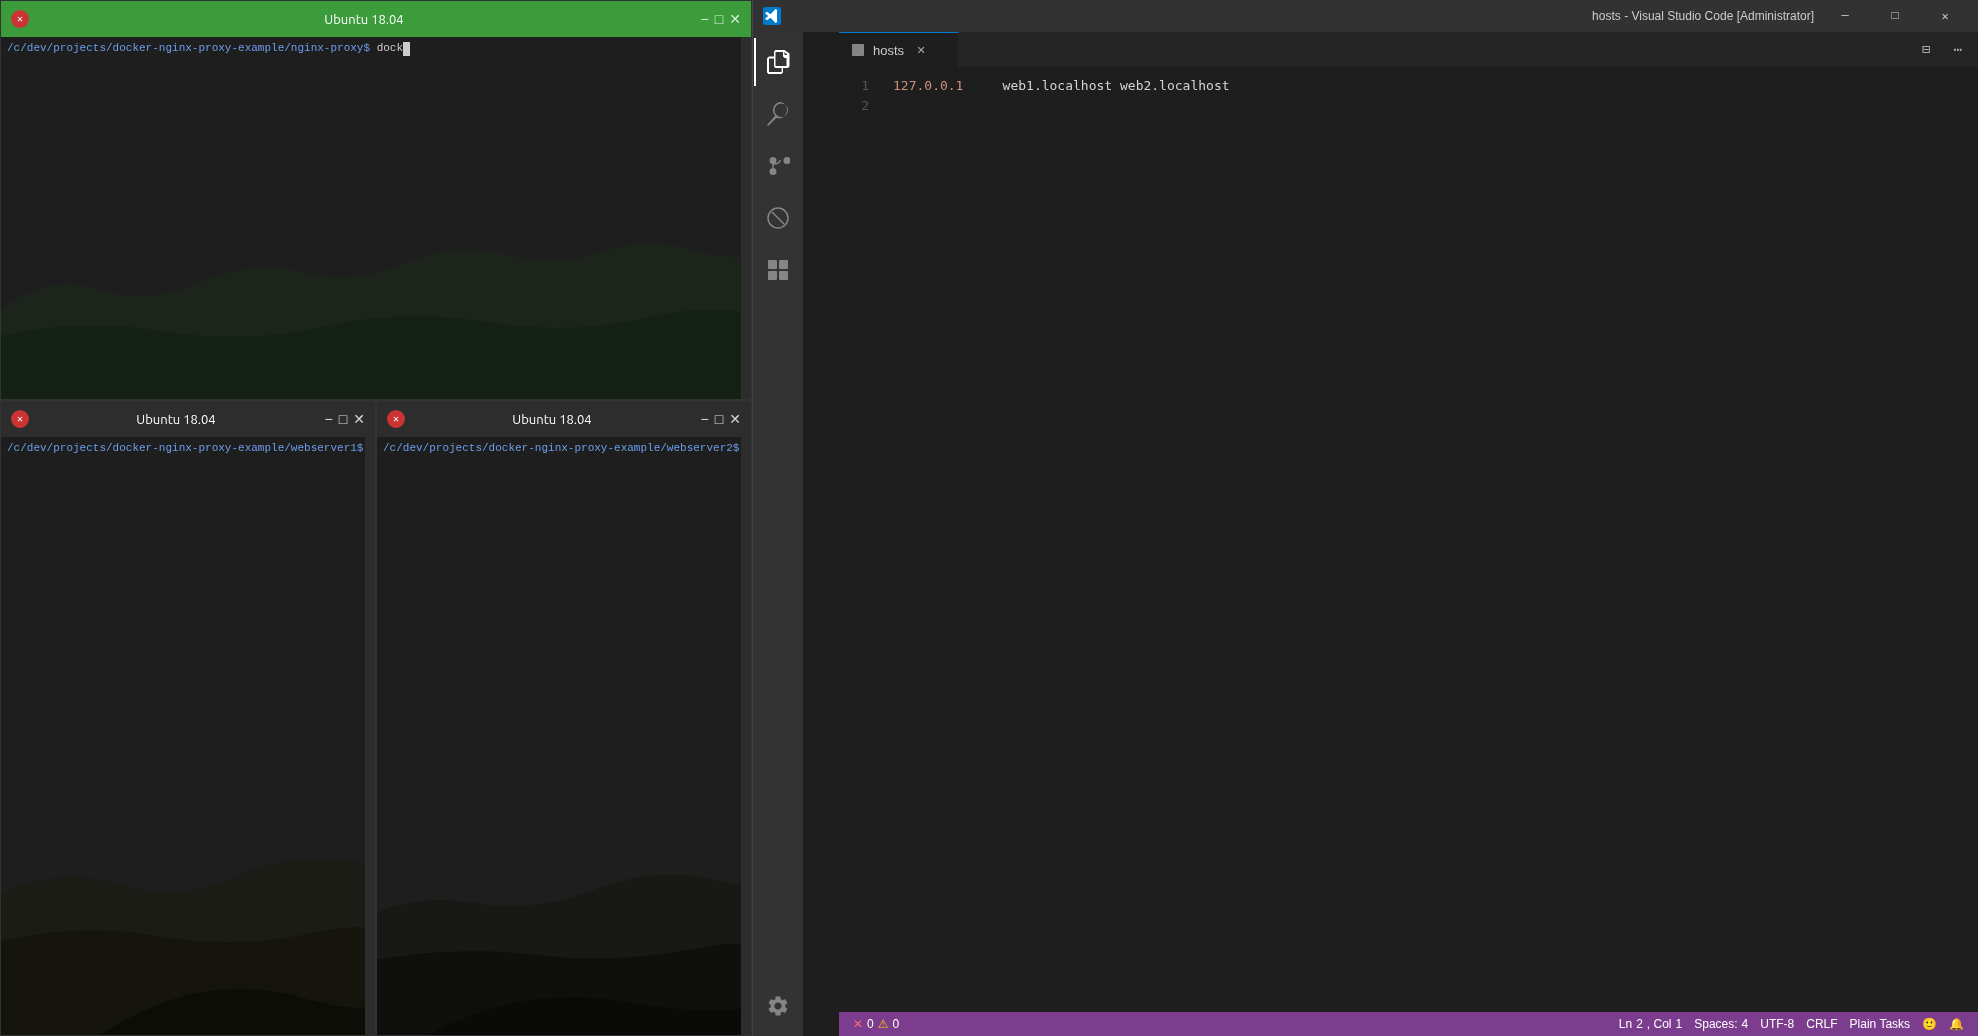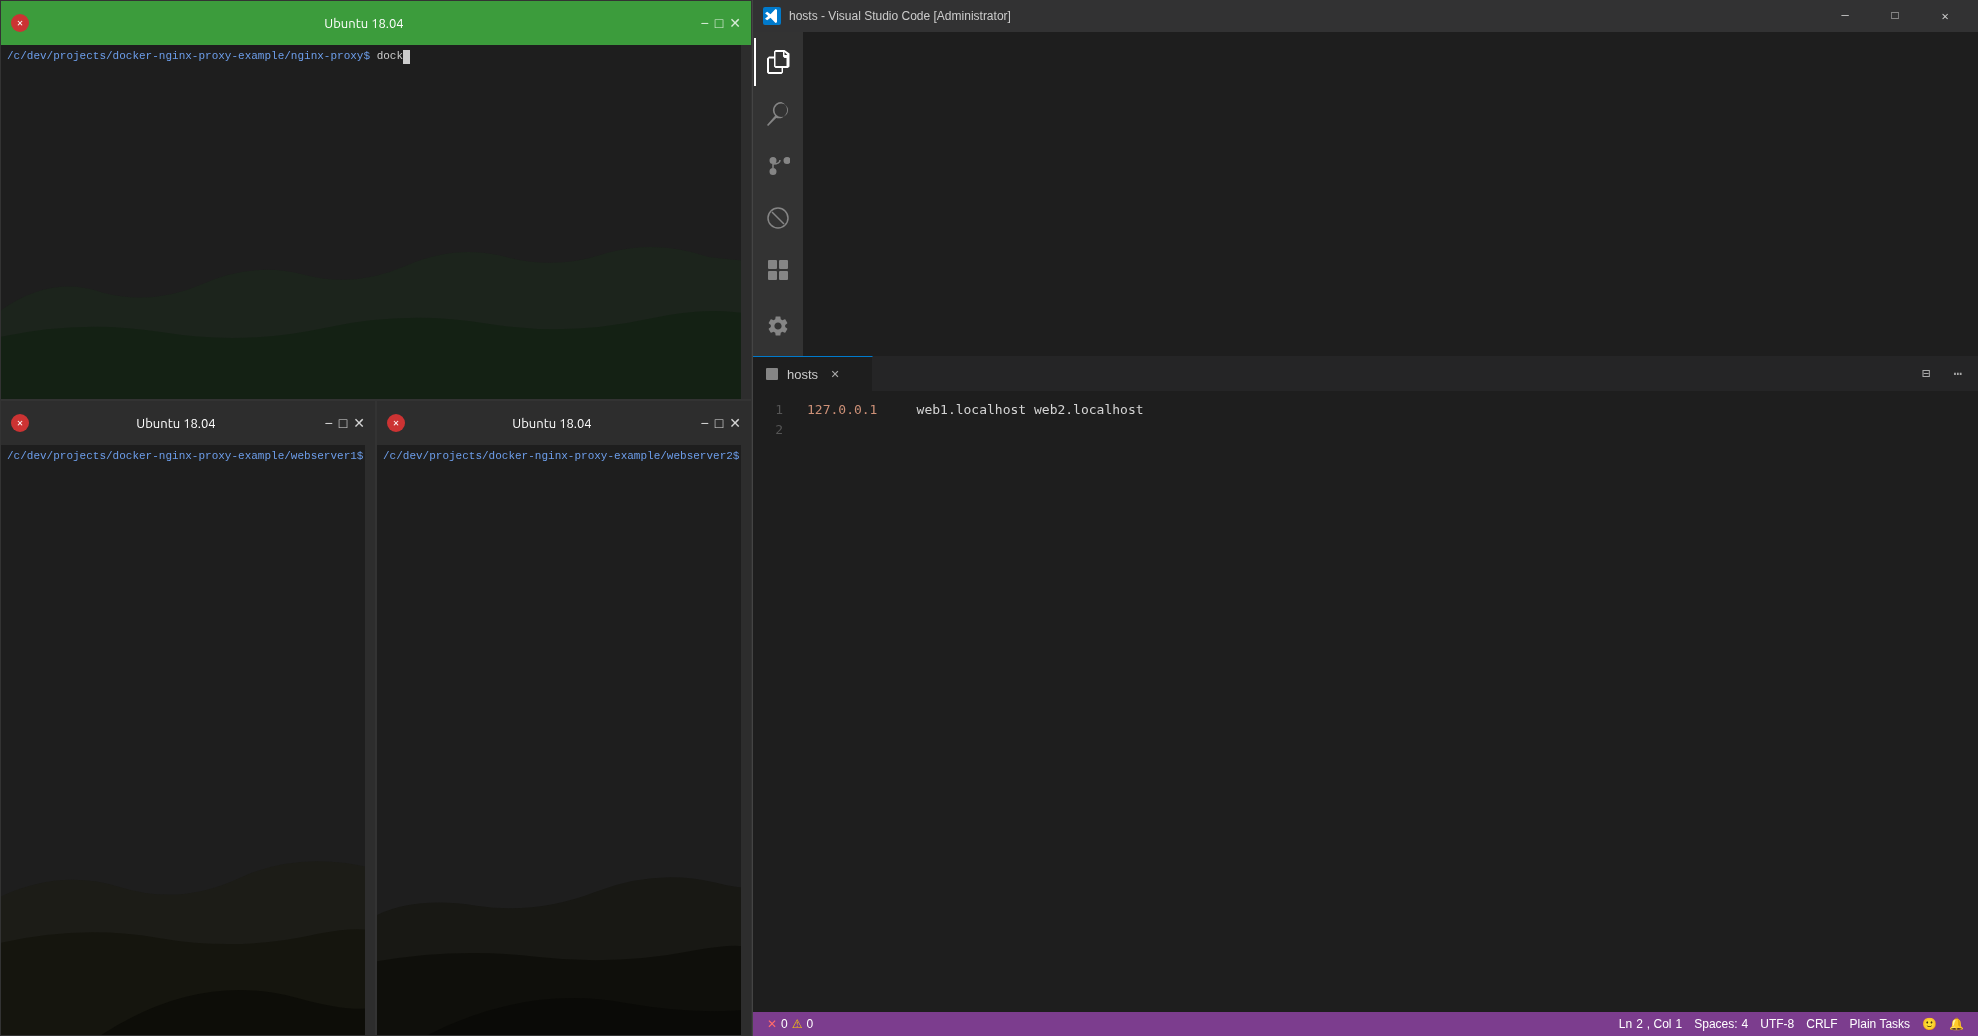--- a/index.html
+++ b/index.html
@@ -26,21 +26,21 @@
       width: 752px;
       height: 400px;
       background: #1a1a1a;
       border: 1px solid #333;
       display: flex;
       flex-direction: column;
       position: relative;
     }
 
     .terminal-titlebar {
-      height: 44px;
+      height: 36px;
       background: #3c9c3c;
       display: flex;
       align-items: center;
       padding: 0 10px;
       gap: 18px;
       position: relative;
     }
 
     .terminal-titlebar-dark {
       background: #2d2d2d;
@@ -181,21 +181,21 @@
       align-items: center;
       justify-content: center;
       flex-shrink: 0;
     }
 
     .vscode-title-text {
       color: #ccc;
       font-size: 12px;
       font-family: 'Segoe UI', sans-serif;
       flex: 1;
-      text-align: left;
+      text-align: right;
     }
 
     .vscode-window-controls {
       display: flex;
       gap: 4px;
     }
 
     .win-btn {
       width: 46px;
       height: 32px;
@@ -224,22 +224,23 @@
       font-family: 'Segoe UI', sans-serif;
       padding: 4px 10px;
       cursor: pointer;
       border-radius: 3px;
     }
 
     
     .vscode-main {
       flex: 1;
       display: flex;
-      flex-direction: column;
+      flex-direction: row;
       overflow: hidden;
+      gap: 36px;
     }
 
     
     .activity-bar {
       width: 50px;
       background: #333333;
       display: flex;
       flex-direction: column;
       align-items: center;
       padding: 6px 0;

